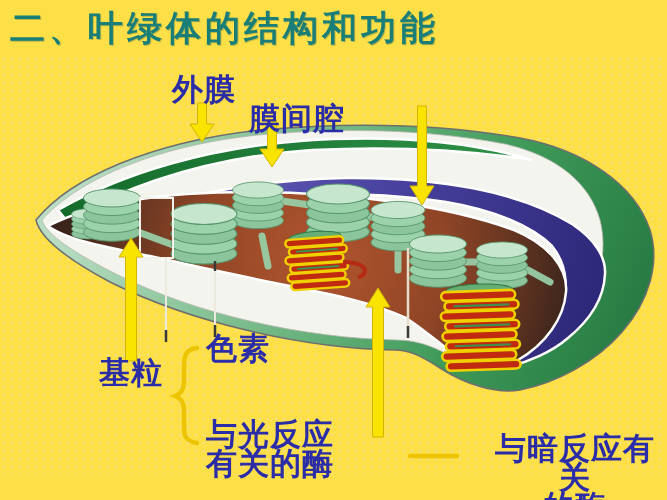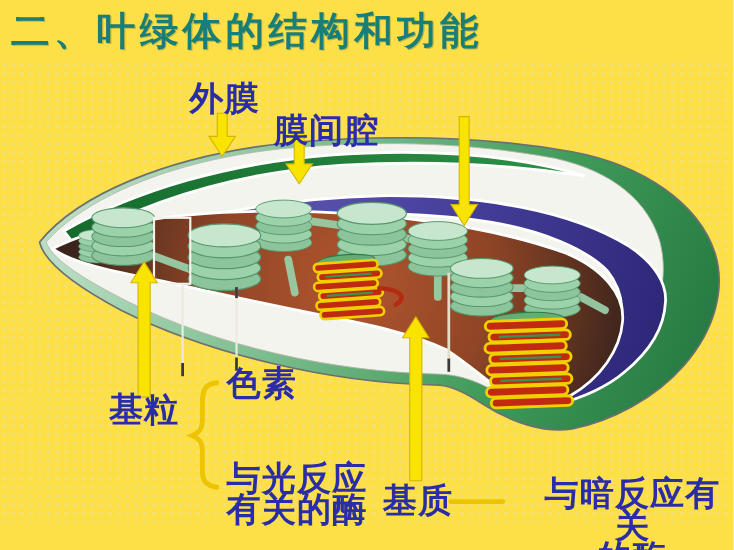--- a/index.html
+++ b/index.html
@@ -203,16 +203,15 @@
 
     <line x1="410" y1="456" x2="457" y2="456" stroke="#edc400" stroke-width="4.5" stroke-linecap="round"></line>
   </svg>
 
   <div class="lbl" style="left:172px;top:75px;">外膜</div>
   <div class="lbl" style="left:249px;top:104px;">膜间腔</div>
   <div class="lbl" style="left:99px;top:358px;">基粒</div>
   <div class="lbl" style="left:206px;top:334px;">色素</div>
   <div class="lbl" style="left:206px;top:408px;margin-top:12px;">与光反应
 有关的酶</div>
-  <div class="lbl" style="left:348px;top:440px;">基质</div>
   <div class="lbl" style="left:483px;top:434px;">与暗反应有关
 的酶</div>
 </div>
 
 </body></html>

